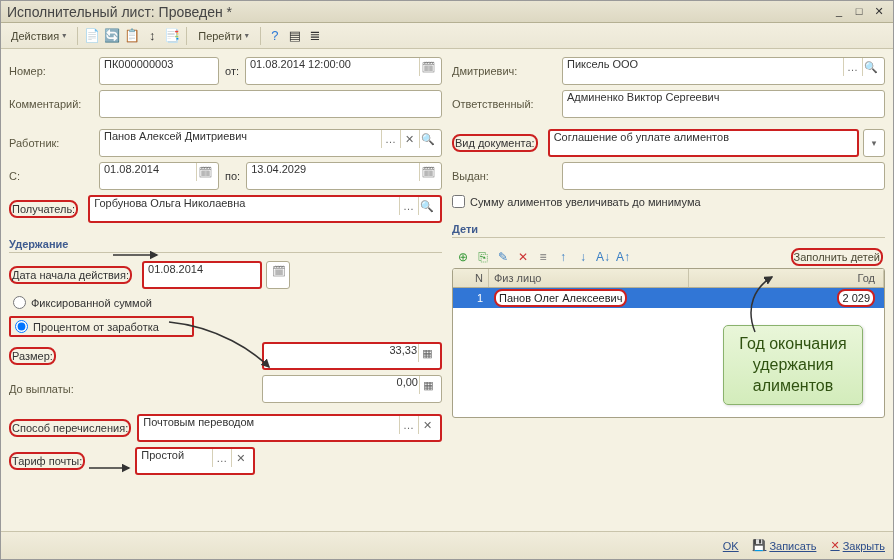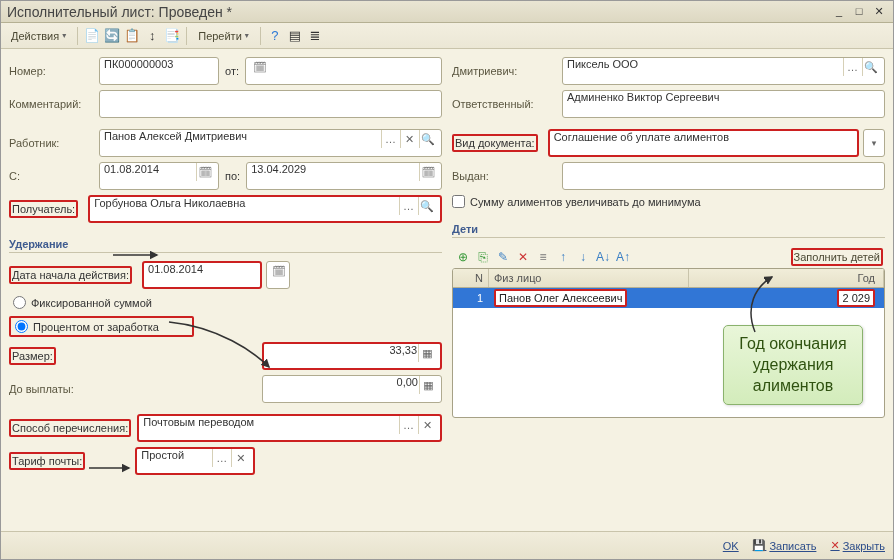--- a/index.html
+++ b/index.html
@@ -81,21 +81,21 @@
   }
   .field .txt { flex: 1; overflow:hidden; white-space:nowrap; }
   .fieldbtn {
     width: 18px; height: 18px;
     display: inline-flex; align-items: center; justify-content: center;
     color: #666; font-size: 11px; margin-left:1px;
     border-left:1px solid #d6d0b7;
   }
   .fieldbtn:first-of-type { border-left: none; }
   .redbox { border: 2px solid #cc2020 !important; }
-  .redwrap { padding:1px; border:2px solid #cc2020; border-radius:2px; display:inline-flex; align-items:center; }
+  .redwrap { padding:1px; border:2px solid #cc2020; border-radius:8px; display:inline-flex; align-items:center; }
 
   .section-head {
     color: #337; font-weight: bold; font-size: 11px;
     border-bottom: 1px solid #c9c4ab;
     padding: 4px 0 2px 0; margin: 6px 0 8px 0;
     color:#3e5b8f;
   }
   .radio-row { display:flex; align-items:center; margin-bottom:5px; }
   .radio-row input { margin:0 5px 0 0; }
 
@@ -180,20 +180,21 @@
   <div class="content">
 
     <div class="col">
       <div class="row">
         <span class="lbl" style="width:90px">Номер:</span>
         <div class="field" style="width:120px;flex:none">
           <span class="txt">ПК000000003</span>
         </div>
         <span style="margin:0 6px">от:</span>
         <div class="field">
+          <span class="txt">01.08.2014 12:00:00</span>
           <span class="fieldbtn">🗓</span>
         </div>
       </div>
 
       <div class="row">
         <span class="lbl" style="width:90px">Комментарий:</span>
         <div class="field">
             <span class="txt"></span>
           </div>
       </div>

